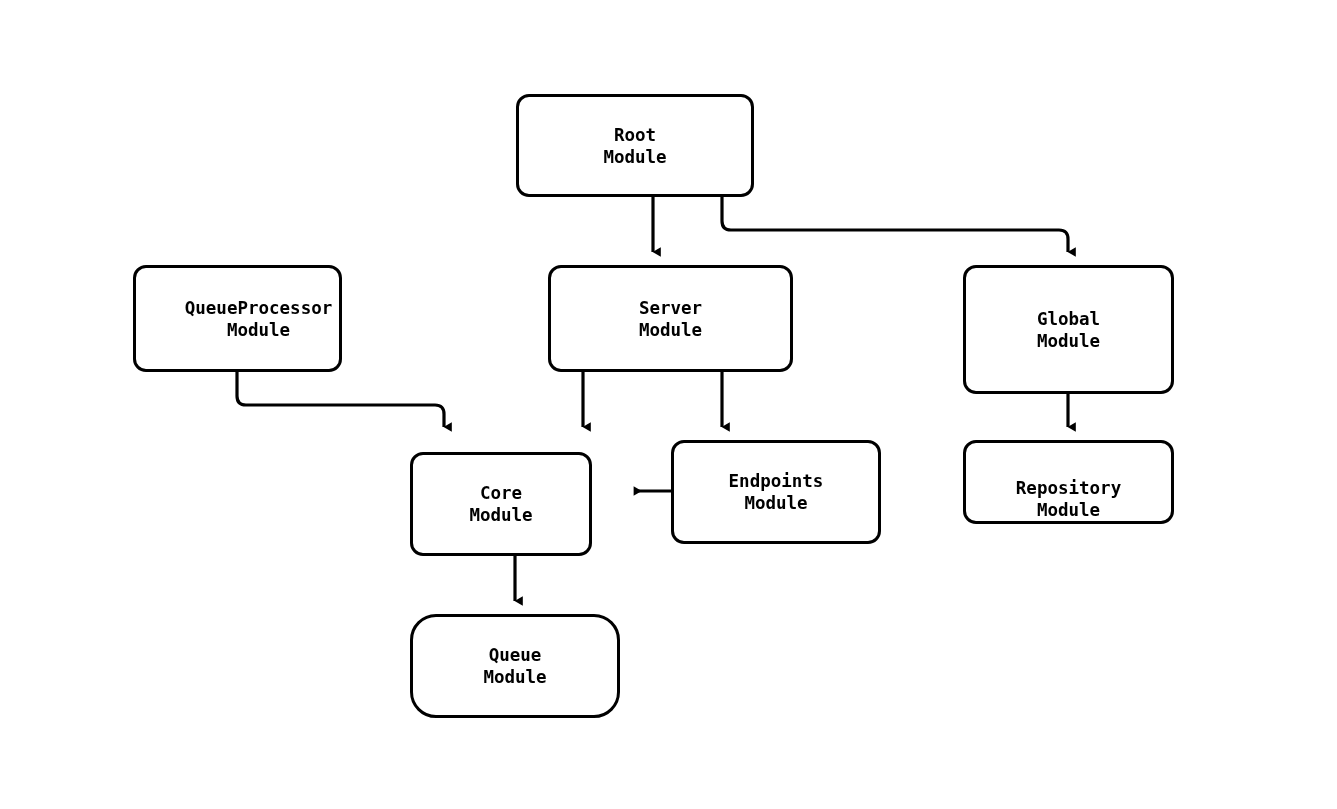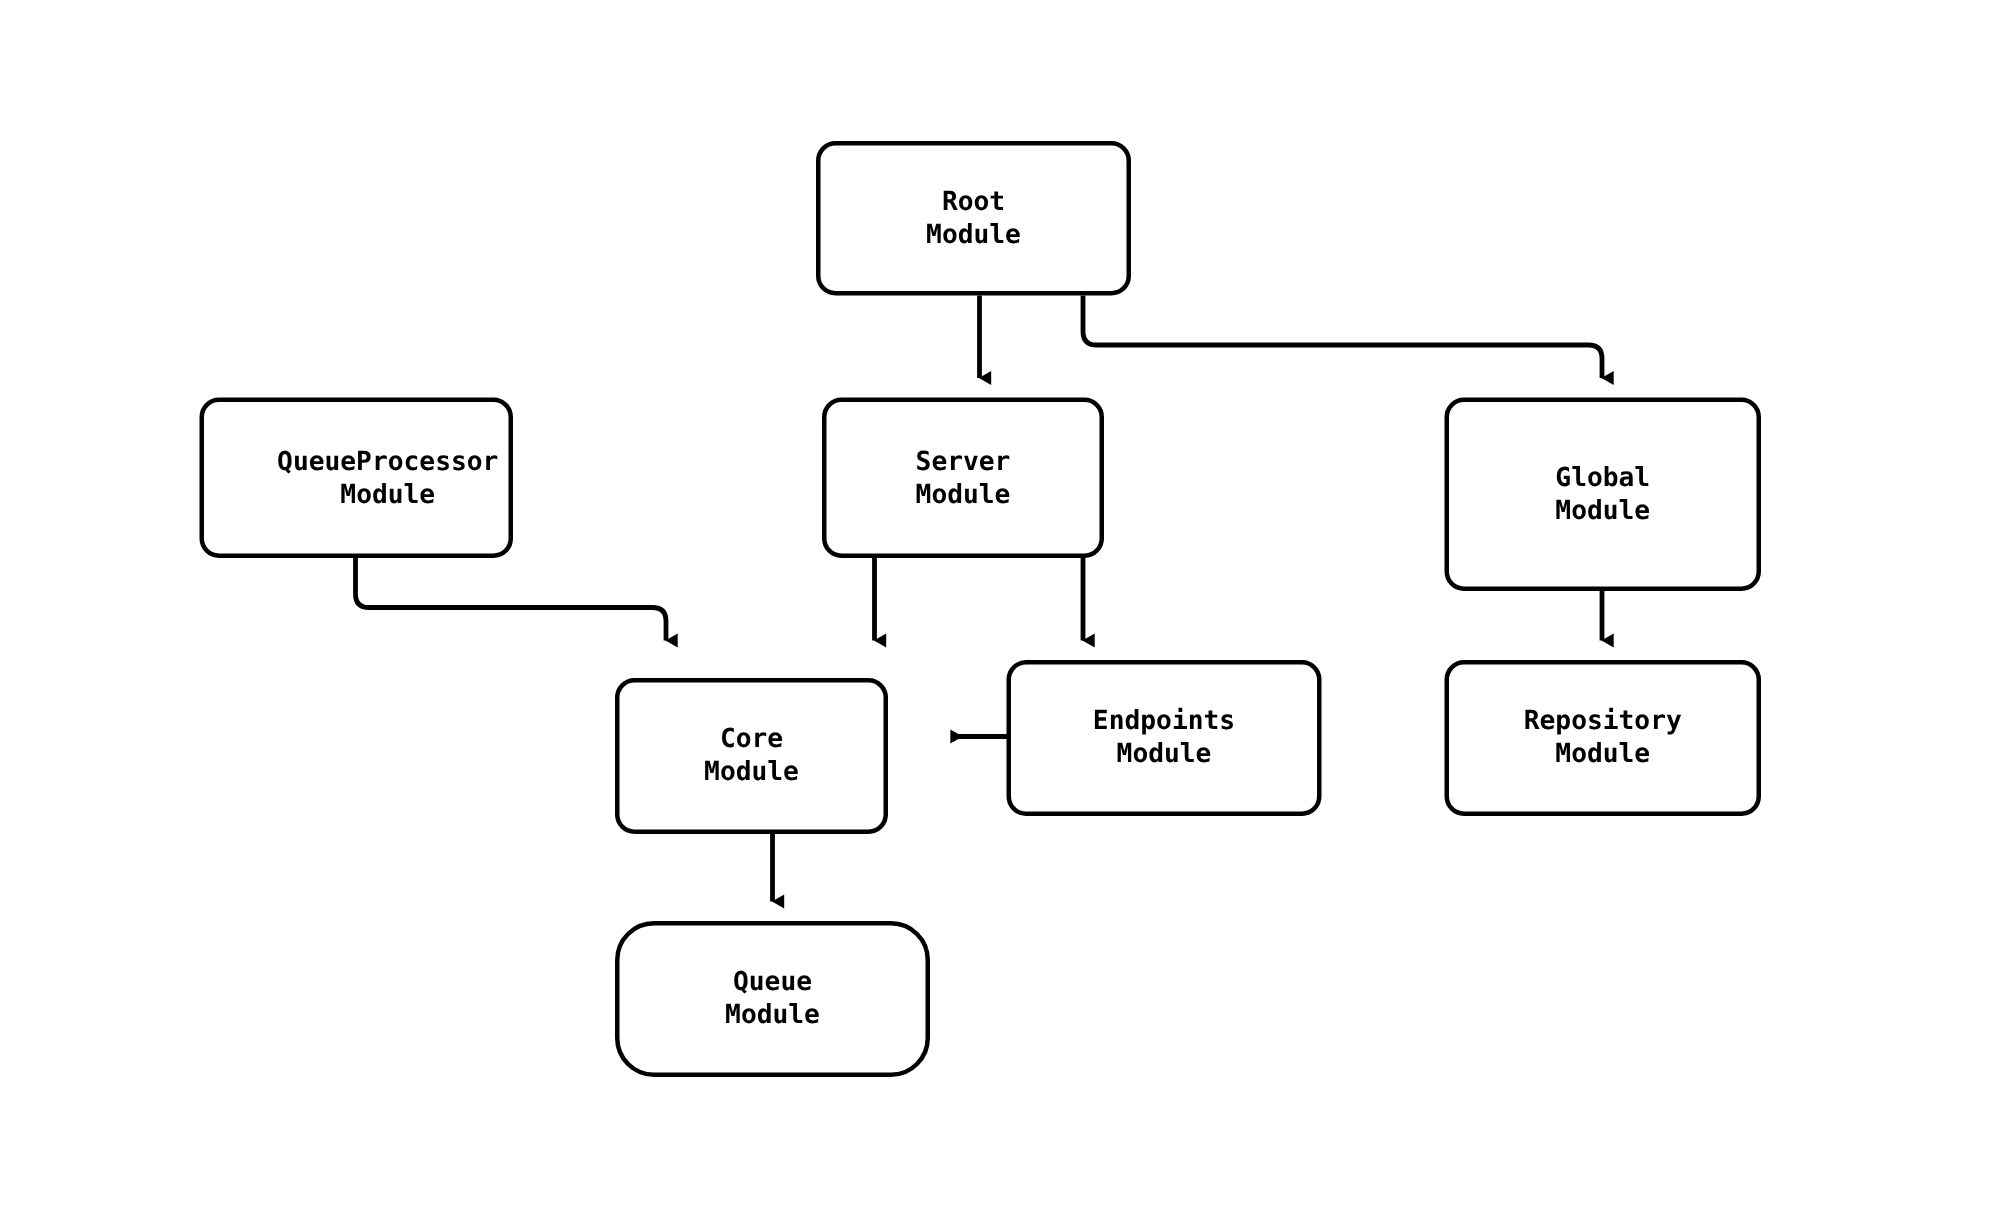--- a/index.html
+++ b/index.html
@@ -78,51 +78,51 @@
 
       <path d="M 687 491 L 634 491" marker-end="url(#arrowhead-left)"></path>
 
       <path d="M 515 544 L 515 601" marker-end="url(#arrowhead-down)"></path>
 
       <path d="M 1068 372 L 1068 427" marker-end="url(#arrowhead-down)"></path>
 
     </g>
   </svg>
 
-  <div class="node" style="left:544px; top:94px; width:210px; height:103px;">
+  <div class="node" style="left:516px; top:94px; width:238px; height:103px;">
     <div class="node-label">Root</div>
     <div class="node-label">Module</div>
   </div>
 
   <div class="node" style="left:133px; top:265px; width:209px; height:107px;padding-left:42px;">
     <div class="node-label">QueueProcessor</div>
     <div class="node-label">Module</div>
   </div>
 
-  <div class="node" style="left:548px; top:265px; width:188px; height:107px;">
+  <div class="node" style="left:548px; top:265px; width:245px; height:107px;">
     <div class="node-label">Server</div>
     <div class="node-label">Module</div>
   </div>
 
   <div class="node" style="left:963px; top:265px; width:211px; height:129px;">
     <div class="node-label">Global</div>
     <div class="node-label">Module</div>
   </div>
 
   <div class="node" style="left:410px; top:452px; width:182px; height:104px;">
     <div class="node-label">Core</div>
     <div class="node-label">Module</div>
   </div>
 
   <div class="node" style="left:671px; top:440px; width:210px; height:104px;">
     <div class="node-label">Endpoints</div>
     <div class="node-label">Module</div>
   </div>
 
-  <div class="node" style="left:963px; top:440px; width:211px; height:104px;">
+  <div class="node" style="left:963px; top:440px; width:211px; height:84px;justify-content:flex-end;">
     <div class="node-label">Repository</div>
     <div class="node-label">Module</div>
   </div>
 
   <div class="node" style="left:410px; top:614px; width:210px; height:104px;border-radius:26px;">
     <div class="node-label">Queue</div>
     <div class="node-label">Module</div>
   </div>
 
 </div>

